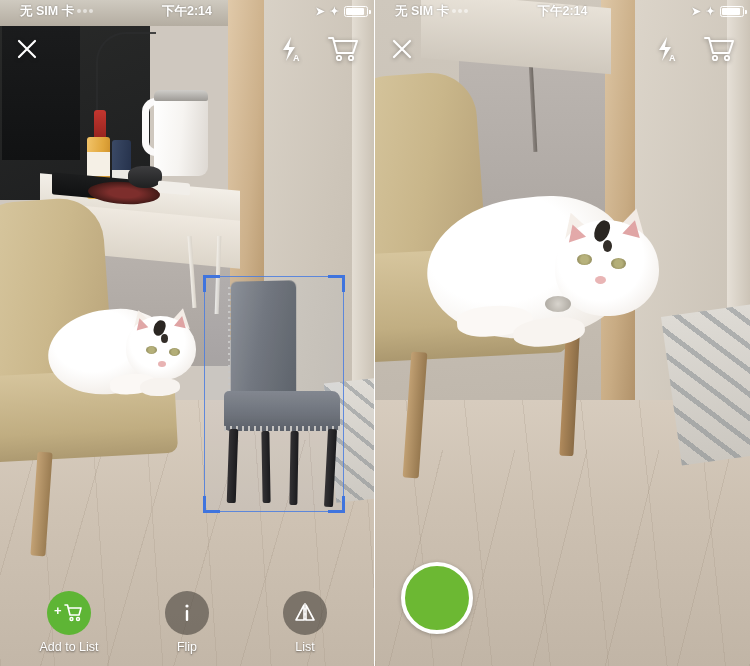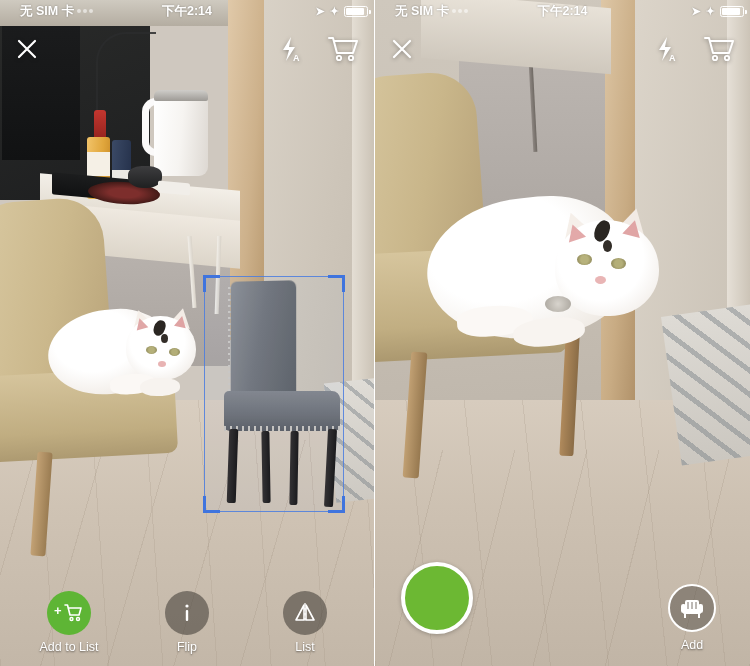--- a/index.html
+++ b/index.html
@@ -668,31 +668,17 @@
           </svg>
         </span>
       </span>
     </div>
 
     <div class="bottombar right-bar">
 
 
       <div class="shutter"></div>
 
-      <div class="tool-v">
-        <div class="ring-btn">
-          <svg width="26" height="24" viewBox="0 0 26 24">
-            <rect x="6" y="4" width="14" height="11" rx="2" fill="#fff"></rect>
-            <rect x="2" y="8" width="5" height="9" rx="2.2" fill="#fff"></rect>
-            <rect x="19" y="8" width="5" height="9" rx="2.2" fill="#fff"></rect>
-            <rect x="4" y="14" width="18" height="4" rx="1.5" fill="#fff"></rect>
-            <rect x="5" y="18" width="2" height="4" fill="#fff"></rect>
-            <rect x="19" y="18" width="2" height="4" fill="#fff"></rect>
-            <path d="M9 6 L9 13 M13 6 L13 13 M17 6 L17 13" stroke="#6b6259" stroke-width="0.9"></path>
-          </svg>
-        </div>
-        <div class="tool-label">Add</div>
-      </div>
 
     </div>
   </div>
 
 </div>
 
 </body></html>

